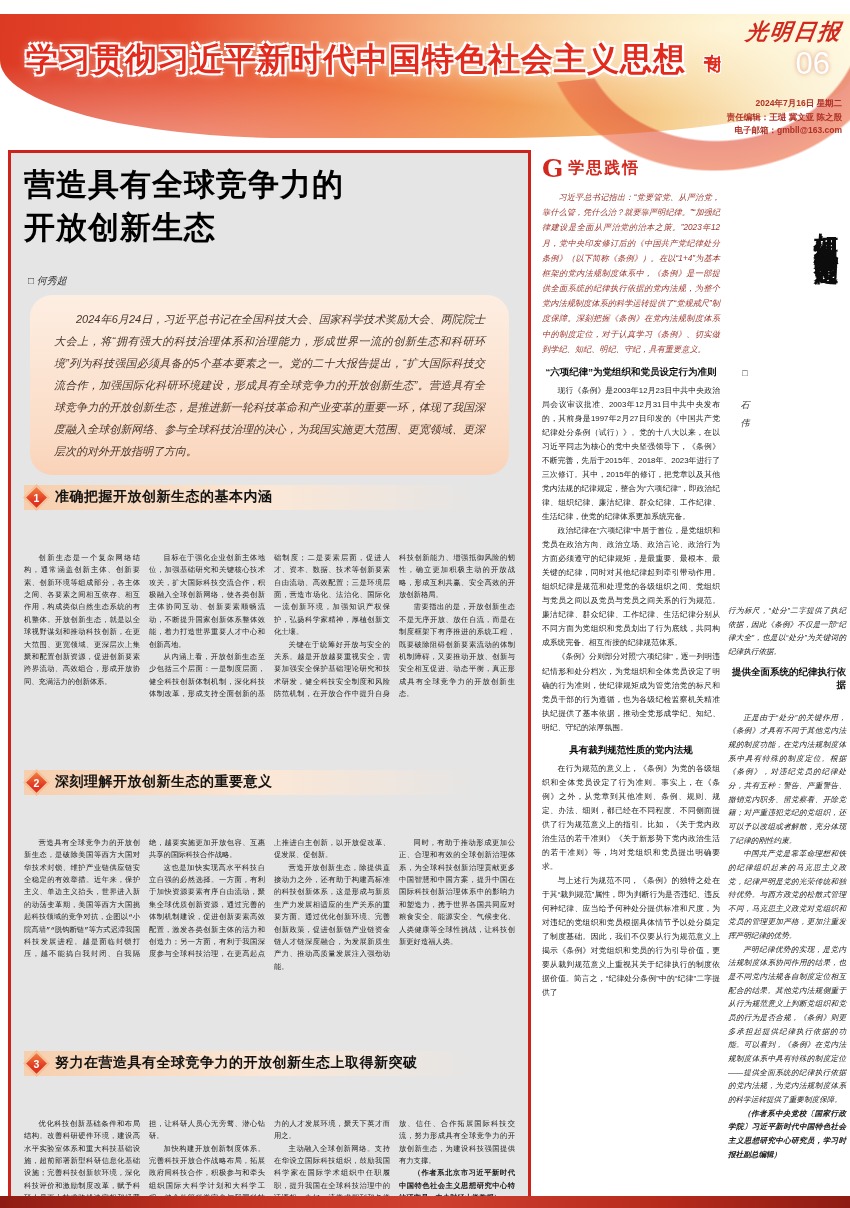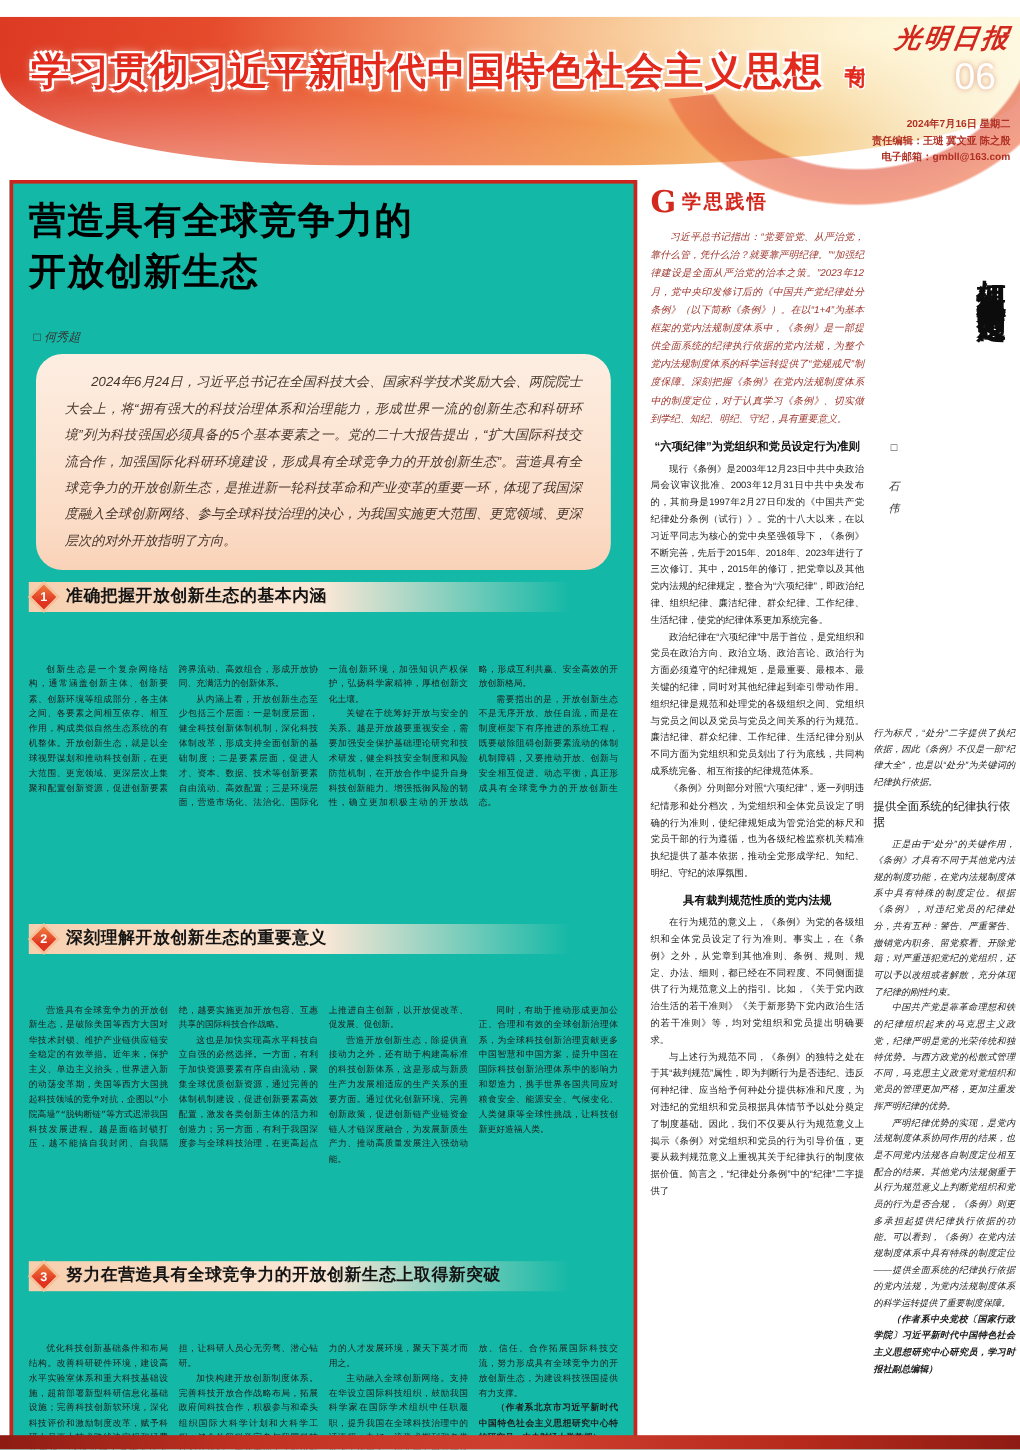--- a/index.html
+++ b/index.html
@@ -41,21 +41,21 @@
     font-family:"DejaVu Serif","Liberation Serif",serif;font-style:italic;transform:skewX(-8deg);
     letter-spacing:2px;
   }
   .issue-info{
     position:absolute;right:8px;top:97px;text-align:right;color:#b03024;
     font-size:8.5px;font-weight:bold;line-height:1.6;z-index:5;
   }
   
   .article-left{
     position:absolute;left:8px;top:150px;width:523px;height:1050px;box-sizing:border-box;
-    border:3px solid #cc241c;background:#14b8a6;padding:8px 13px 6px;
+    border:3px solid #cc241c;background:#e5e5e5;padding:8px 13px 6px;
   }
   .al-title{font-family:"DejaVu Serif","Liberation Serif",serif;font-weight:bold;
     font-size:31px;line-height:1.4;color:#000;margin-top:2px;letter-spacing:1px;}
   .al-byline{font-size:10px;color:#333;margin:24px 0 7px 4px;font-style:italic;}
   .al-intro{
     margin:2px 6px 10px;background:linear-gradient(180deg,#fdeee2 0%,#fbdcc6 78%,#f9d2b8 100%);
     border-radius:22px;padding:13px 24px;font-size:11px;line-height:2.0;color:#45352c;
     font-style:italic;text-align:justify;text-indent:2em;
   }
   .sec-head{position:relative;margin:6px 0 5px;height:25px;display:flex;align-items:center;
@@ -84,21 +84,21 @@
   
   .col-right{position:absolute;left:728px;top:156px;width:118px;}
   .vt-block{position:relative;height:448px;}
   .vt-title{position:absolute;right:4px;top:58px;writing-mode:vertical-rl;
     font-family:"DejaVu Serif","Liberation Serif",serif;
     font-size:24px;font-weight:bold;color:#0d0d0d;letter-spacing:2px;}
   .vt-byline{position:absolute;left:10px;top:212px;writing-mode:vertical-rl;
     font-size:9px;color:#333;letter-spacing:7px;font-style:italic;}
   .right-flow p{margin:0;font-size:7.6px;line-height:1.8;text-align:justify;text-indent:2em;color:#222;font-style:italic;}
   .right-flow p.no-indent{text-indent:0;}
-  .right-sub{font-size:9.5px;font-weight:normal;text-align:left;color:#111;margin:7px 0 5px;}
+  .right-sub{font-size:9.5px;font-weight:bold;text-align:right;color:#111;margin:7px 0 19px;}
   .right-note{font-weight:bold;}
   
   .bottom-bar{position:absolute;left:0;top:1196px;width:850px;height:12px;
     background:linear-gradient(90deg,#8e1c14 0%,#c23222 25%,#d04030 50%,#b62a1c 78%,#8e1c14 100%);}
 </style>
 </head>
 <body>
 
 <div class="banner">
   <div class="swirl"></div>
@@ -123,20 +123,21 @@
 
   <div class="sec-head">
     <div class="badge">
         <span>1</span>
       </div>
     <div class="sec-title">准确把握开放创新生态的基本内涵</div>
   </div>
   <div class="sec-body h1-body">
     <div>
         <p>创新生态是一个复杂网络结构，通常涵盖创新主体、创新要素、创新环境等组成部分，各主体之间、各要素之间相互依存、相互作用，构成类似自然生态系统的有机整体。开放创新生态，就是以全球视野谋划和推动科技创新，在更大范围、更宽领域、更深层次上集聚和配置创新资源，促进创新要素跨界流动、高效组合，形成开放协同、充满活力的创新体系。</p>
+        <p>目标在于强化企业创新主体地位，加强基础研究和关键核心技术攻关，扩大国际科技交流合作，积极融入全球创新网络，使各类创新主体协同互动、创新要素顺畅流动，不断提升国家创新体系整体效能，着力打造世界重要人才中心和创新高地。</p>
         <p>从内涵上看，开放创新生态至少包括三个层面：一是制度层面，健全科技创新体制机制，深化科技体制改革，形成支持全面创新的基础制度；二是要素层面，促进人才、资本、数据、技术等创新要素自由流动、高效配置；三是环境层面，营造市场化、法治化、国际化一流创新环境，加强知识产权保护，弘扬科学家精神，厚植创新文化土壤。</p>
         <p>关键在于统筹好开放与安全的关系。越是开放越要重视安全，需要加强安全保护基础理论研究和技术研发，健全科技安全制度和风险防范机制，在开放合作中提升自身科技创新能力、增强抵御风险的韧性，确立更加积极主动的开放战略，形成互利共赢、安全高效的开放创新格局。</p>
         <p>需要指出的是，开放创新生态不是无序开放、放任自流，而是在制度框架下有序推进的系统工程，既要破除阻碍创新要素流动的体制机制障碍，又要推动开放、创新与安全相互促进、动态平衡，真正形成具有全球竞争力的开放创新生态。</p>
       </div>
   </div>
 
   <div class="sec-head">
     <div class="badge">
         <span>2</span>
       </div>

